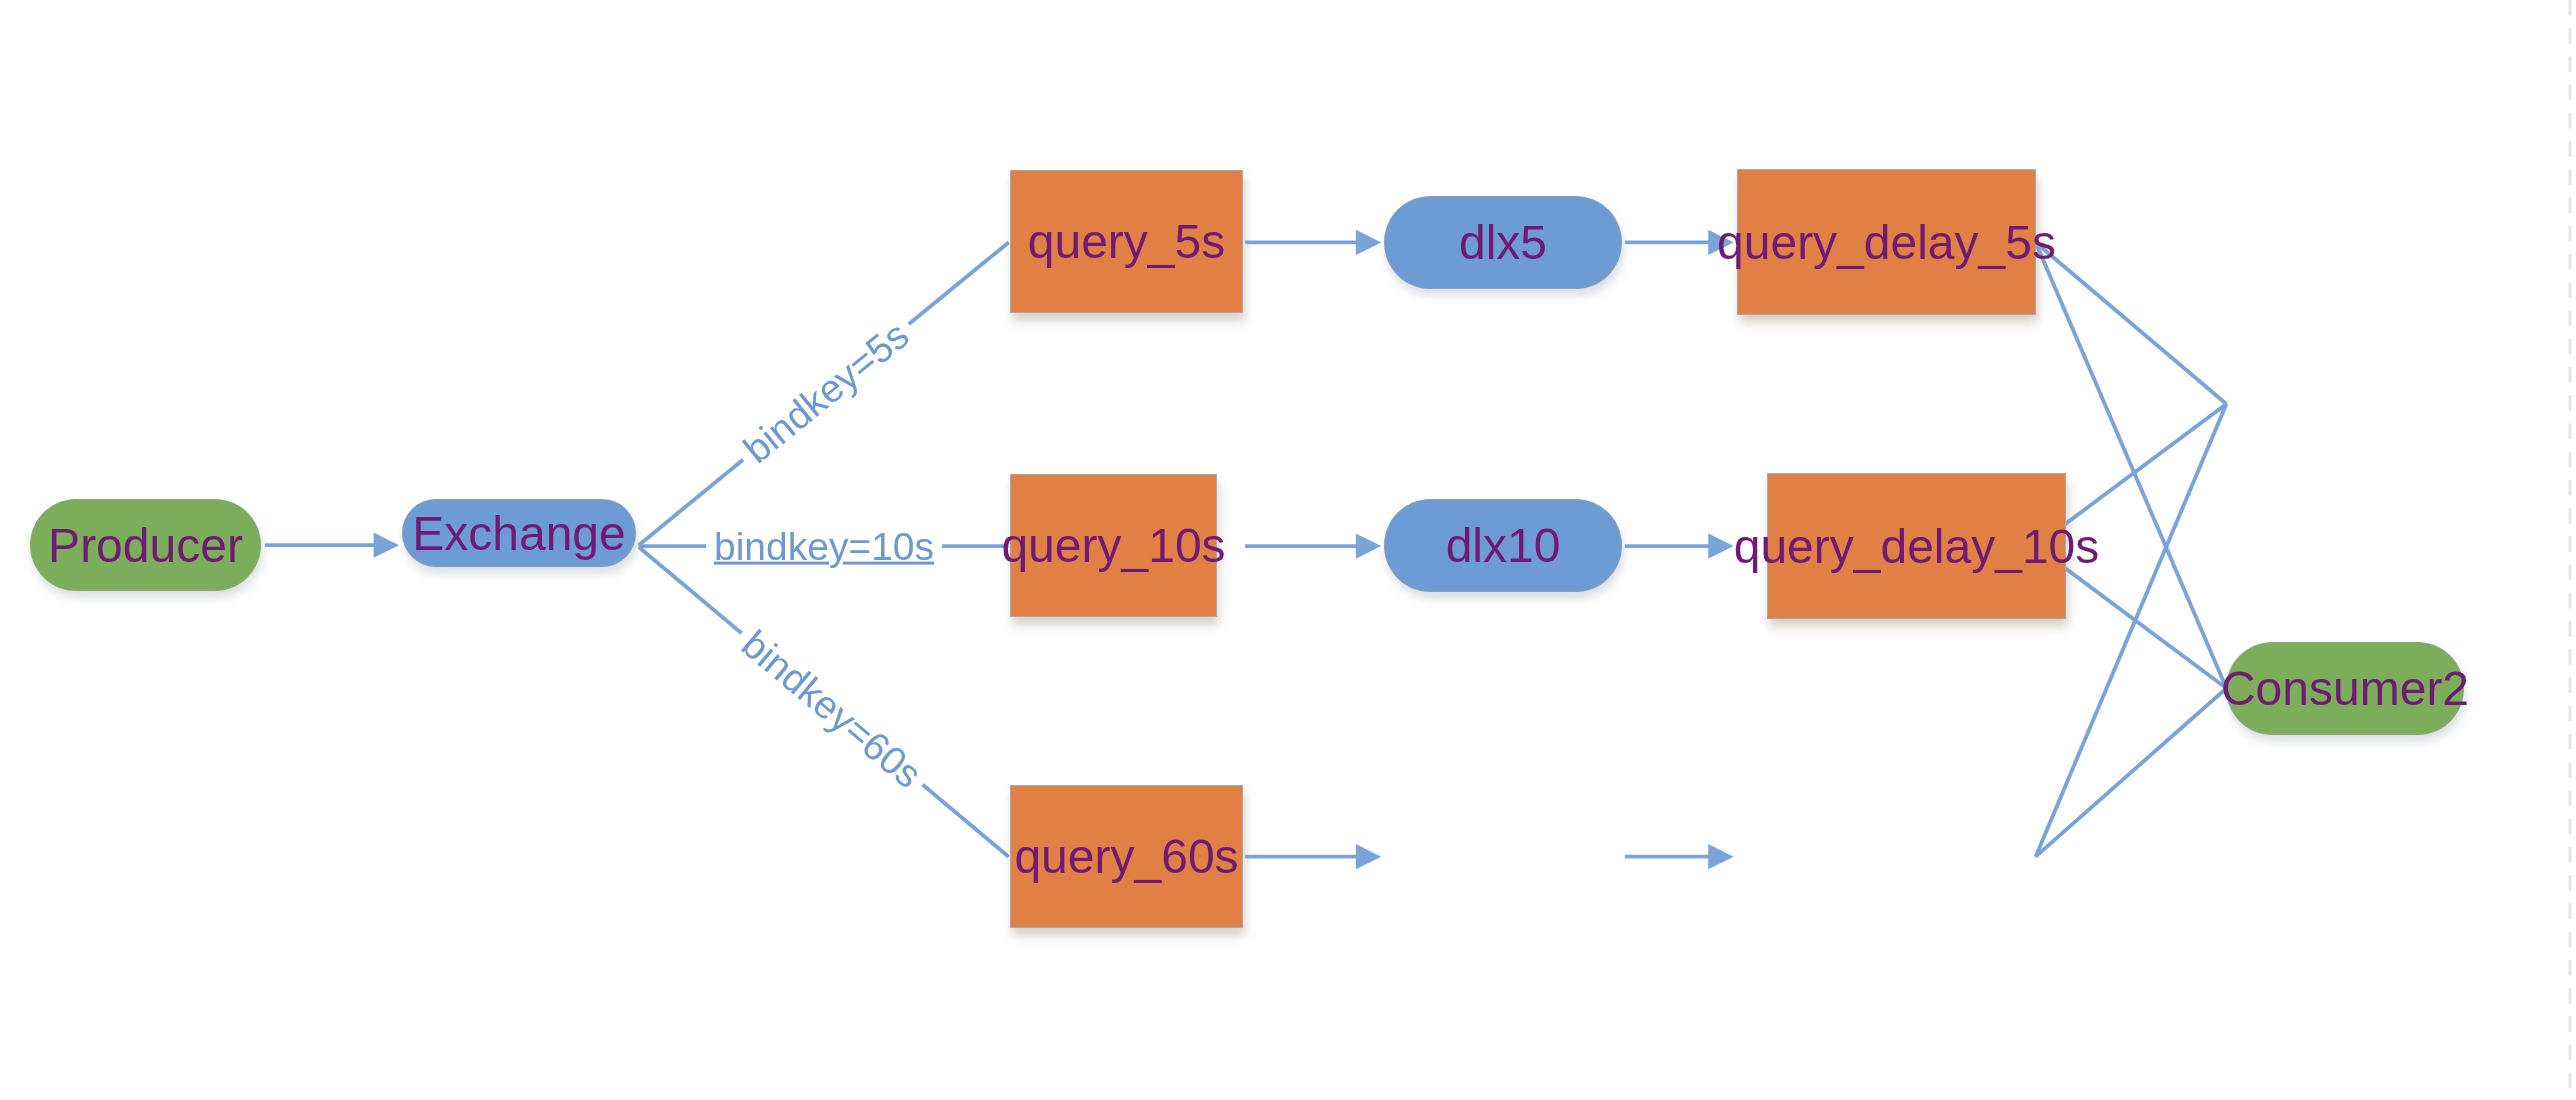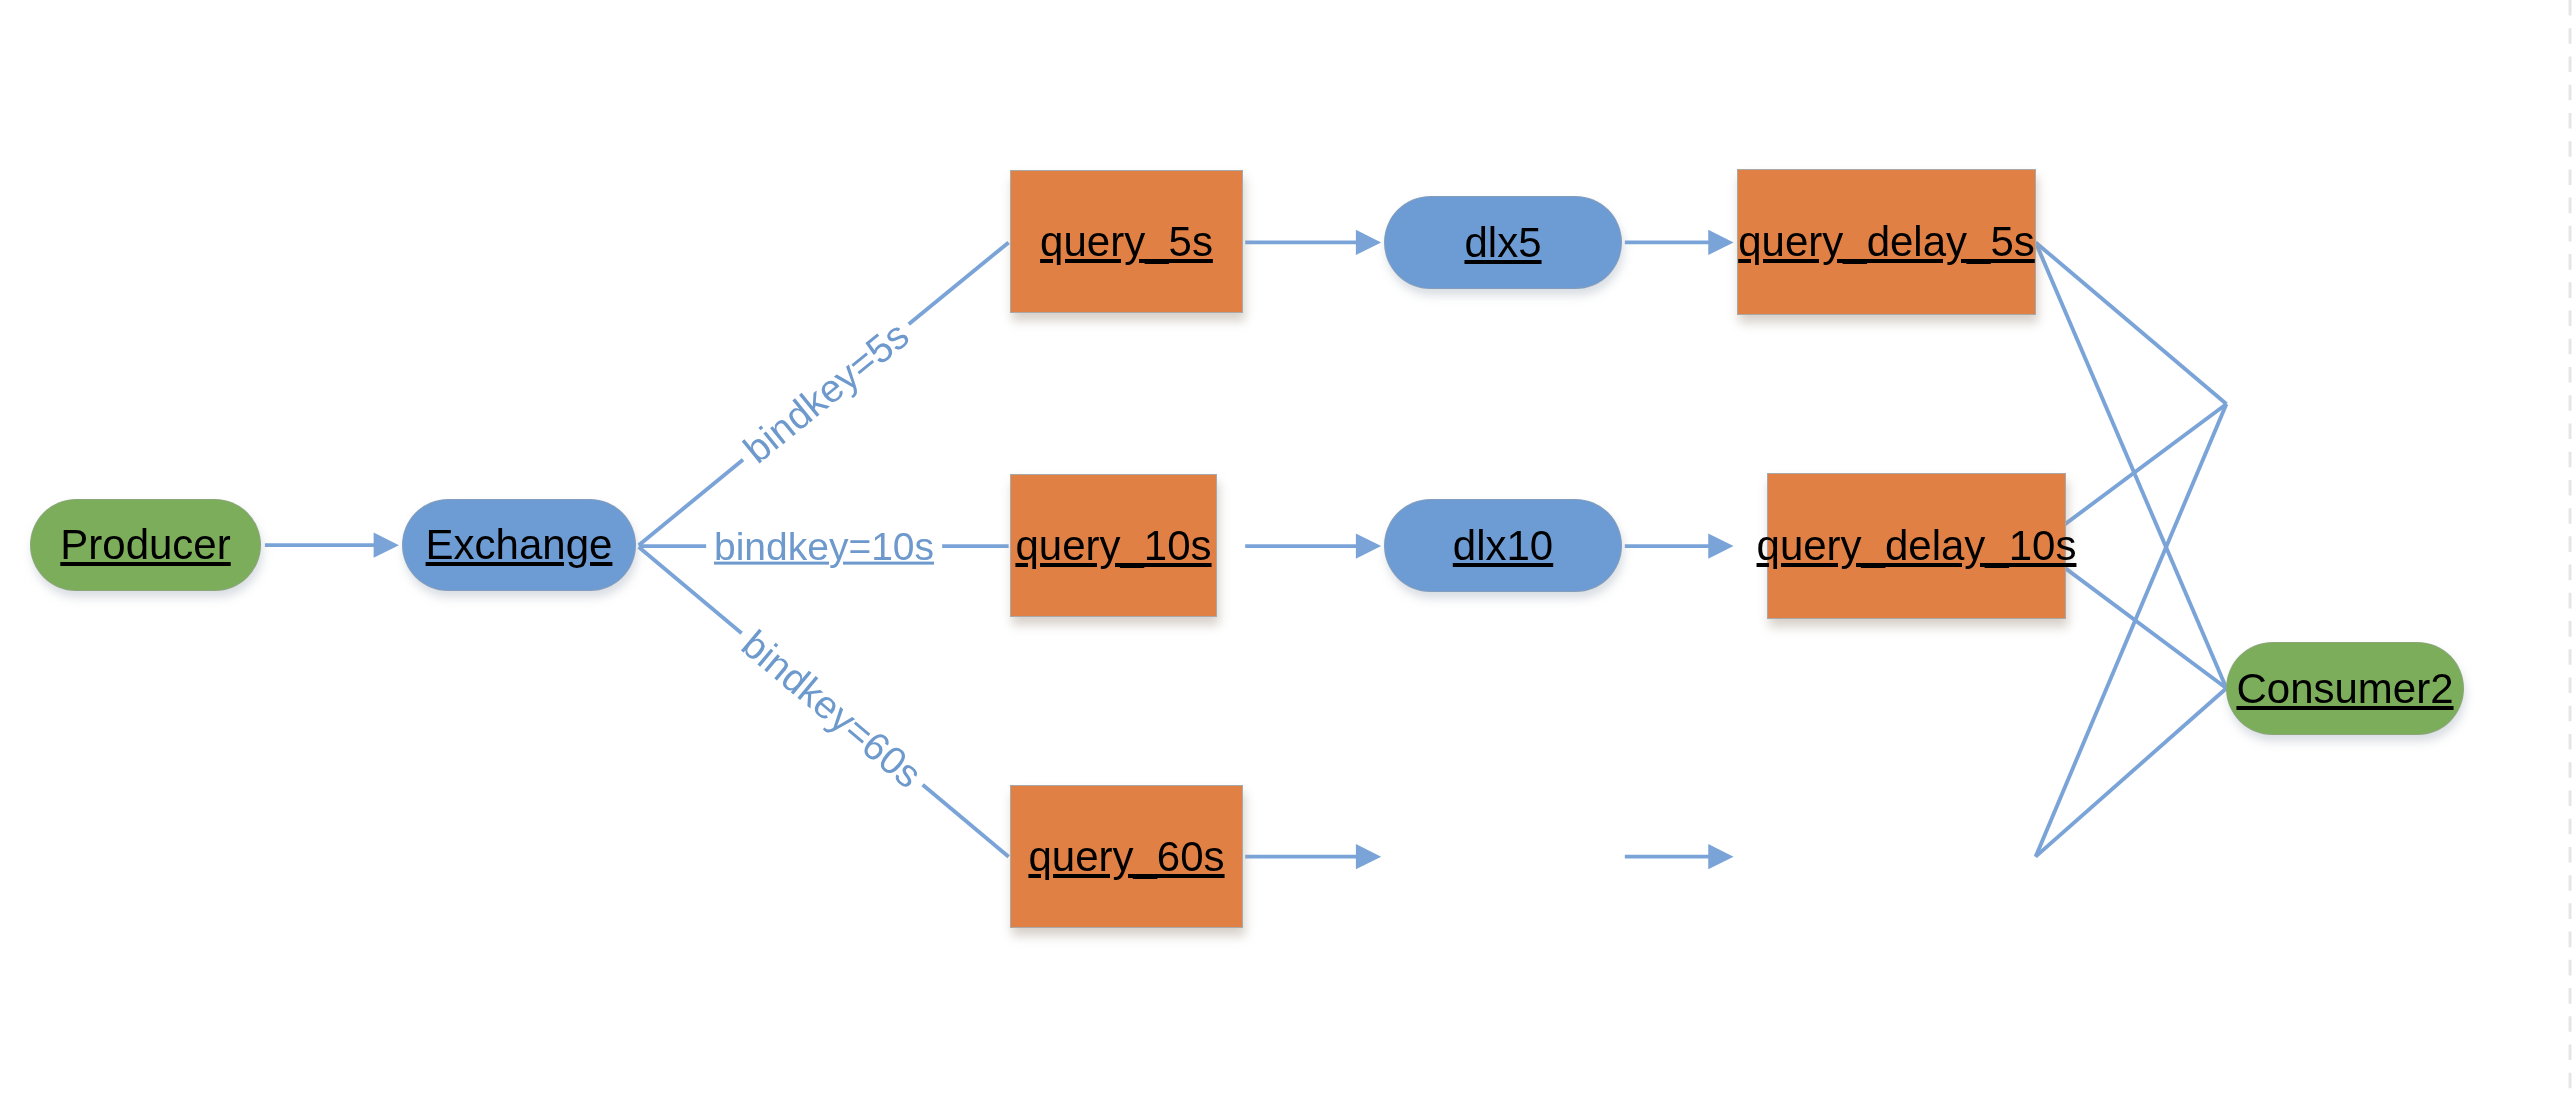--- a/index.html
+++ b/index.html
@@ -12,42 +12,41 @@
     font-family: "Liberation Sans", "DejaVu Sans", sans-serif;
   }
   .wires { position: absolute; left: 0; top: 0; width: 2576px; height: 1100px; }
 
   .node {
     position: absolute;
     box-sizing: border-box;
     display: flex;
     align-items: center;
     justify-content: center;
-    color: #000000;
-    font-size: 42px;
+    color: #701a75;
+    font-size: 48px;
     white-space: nowrap;
     text-align: center;
-    text-decoration: underline;
   }
   .pill {
     border-radius: 49px;
     border: 1.9px solid rgba(160,160,160,0.45);
     box-shadow: 1.9px 6.8px 9.7px rgba(150,160,175,0.35);
   }
   .box {
     border: 1.9px solid #a9a9a9;
     box-shadow: 1.9px 7.8px 9.7px rgba(166,152,140,0.45);
   }
   .green  { background: #7BAD5B; }
   .blue   { background: #6D9CD4; }
   .orange { background: #E08045; }
 
   
   .n-producer  { left:   30px; top: 499px; width: 231px; height:  92px; }
-  .n-exchange  { left:  402px; top: 499px; width: 234px; height:  92px; }
+  .n-exchange  { left:  402px; top: 499px; width: 234px; height:  68px; }
   .n-query5    { left: 1010px; top: 170px; width: 233px; height: 143px; }
   .n-query10   { left: 1010px; top: 474px; width: 207px; height: 143px; }
   .n-query60   { left: 1010px; top: 785px; width: 233px; height: 143px; }
   .n-dlx5      { left: 1384px; top: 196px; width: 238px; height:  93px; }
   .n-dlx10     { left: 1384px; top: 499px; width: 238px; height:  93px; }
   .n-dlx60     { left: 1384px; top: 810px; width: 238px; height:  93px; }
   .n-delay5    { left: 1737px; top: 169px; width: 299px; height: 146px; }
   .n-delay10   { left: 1737px; top: 473px; width: 299px; height: 146px; margin-left: 30px; }
   .n-delay60   { left: 1737px; top: 784px; width: 299px; height: 146px; }
   .n-consumer1 { left: 2226px; top: 357px; width: 238px; height:  93px; }

